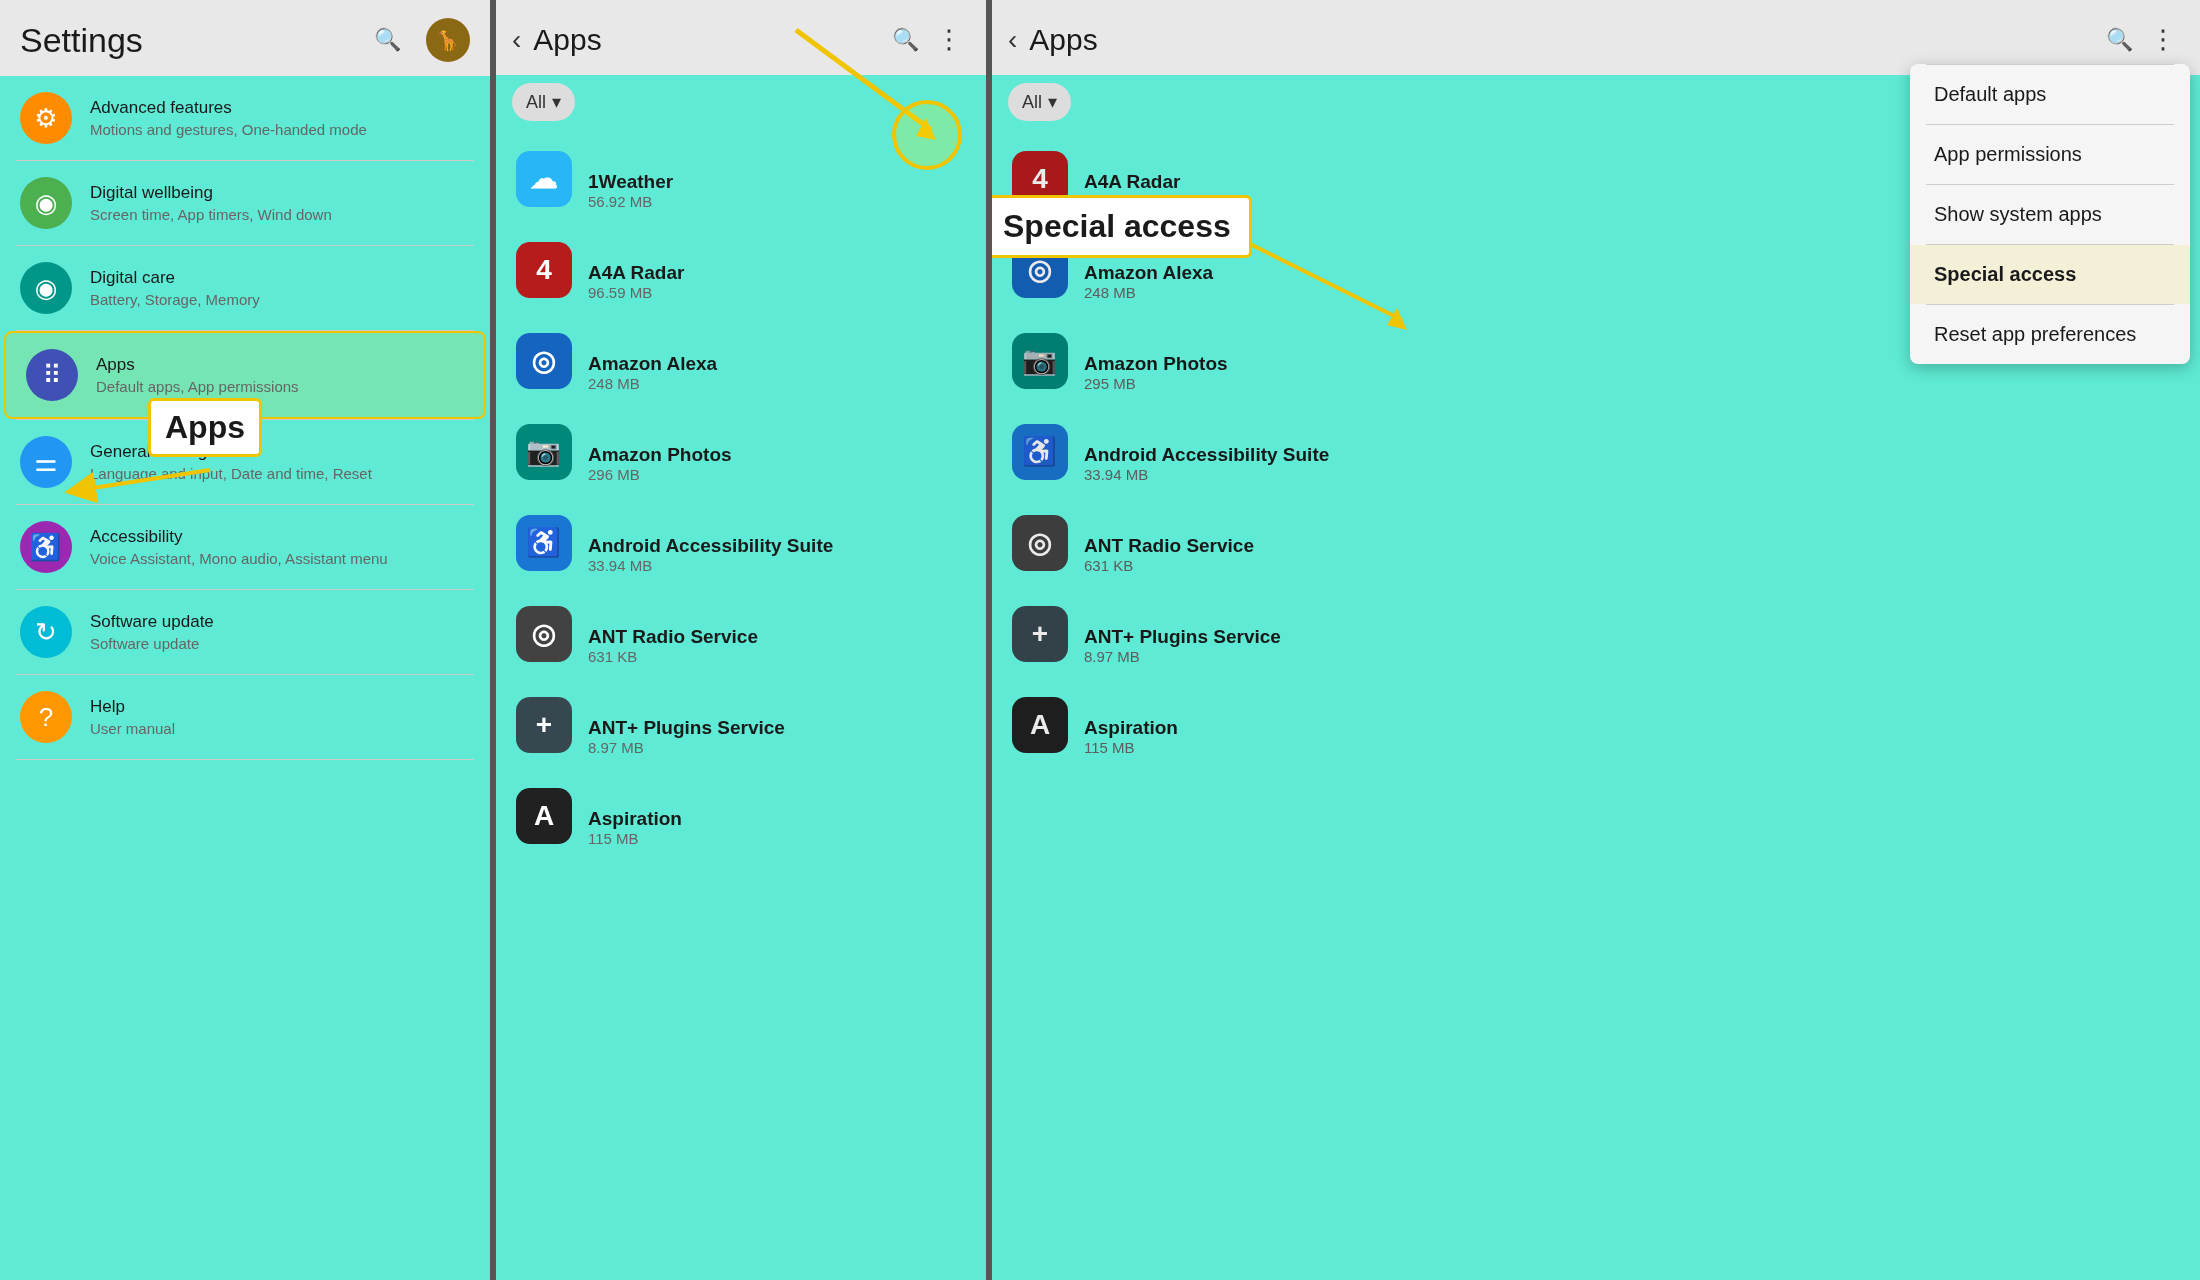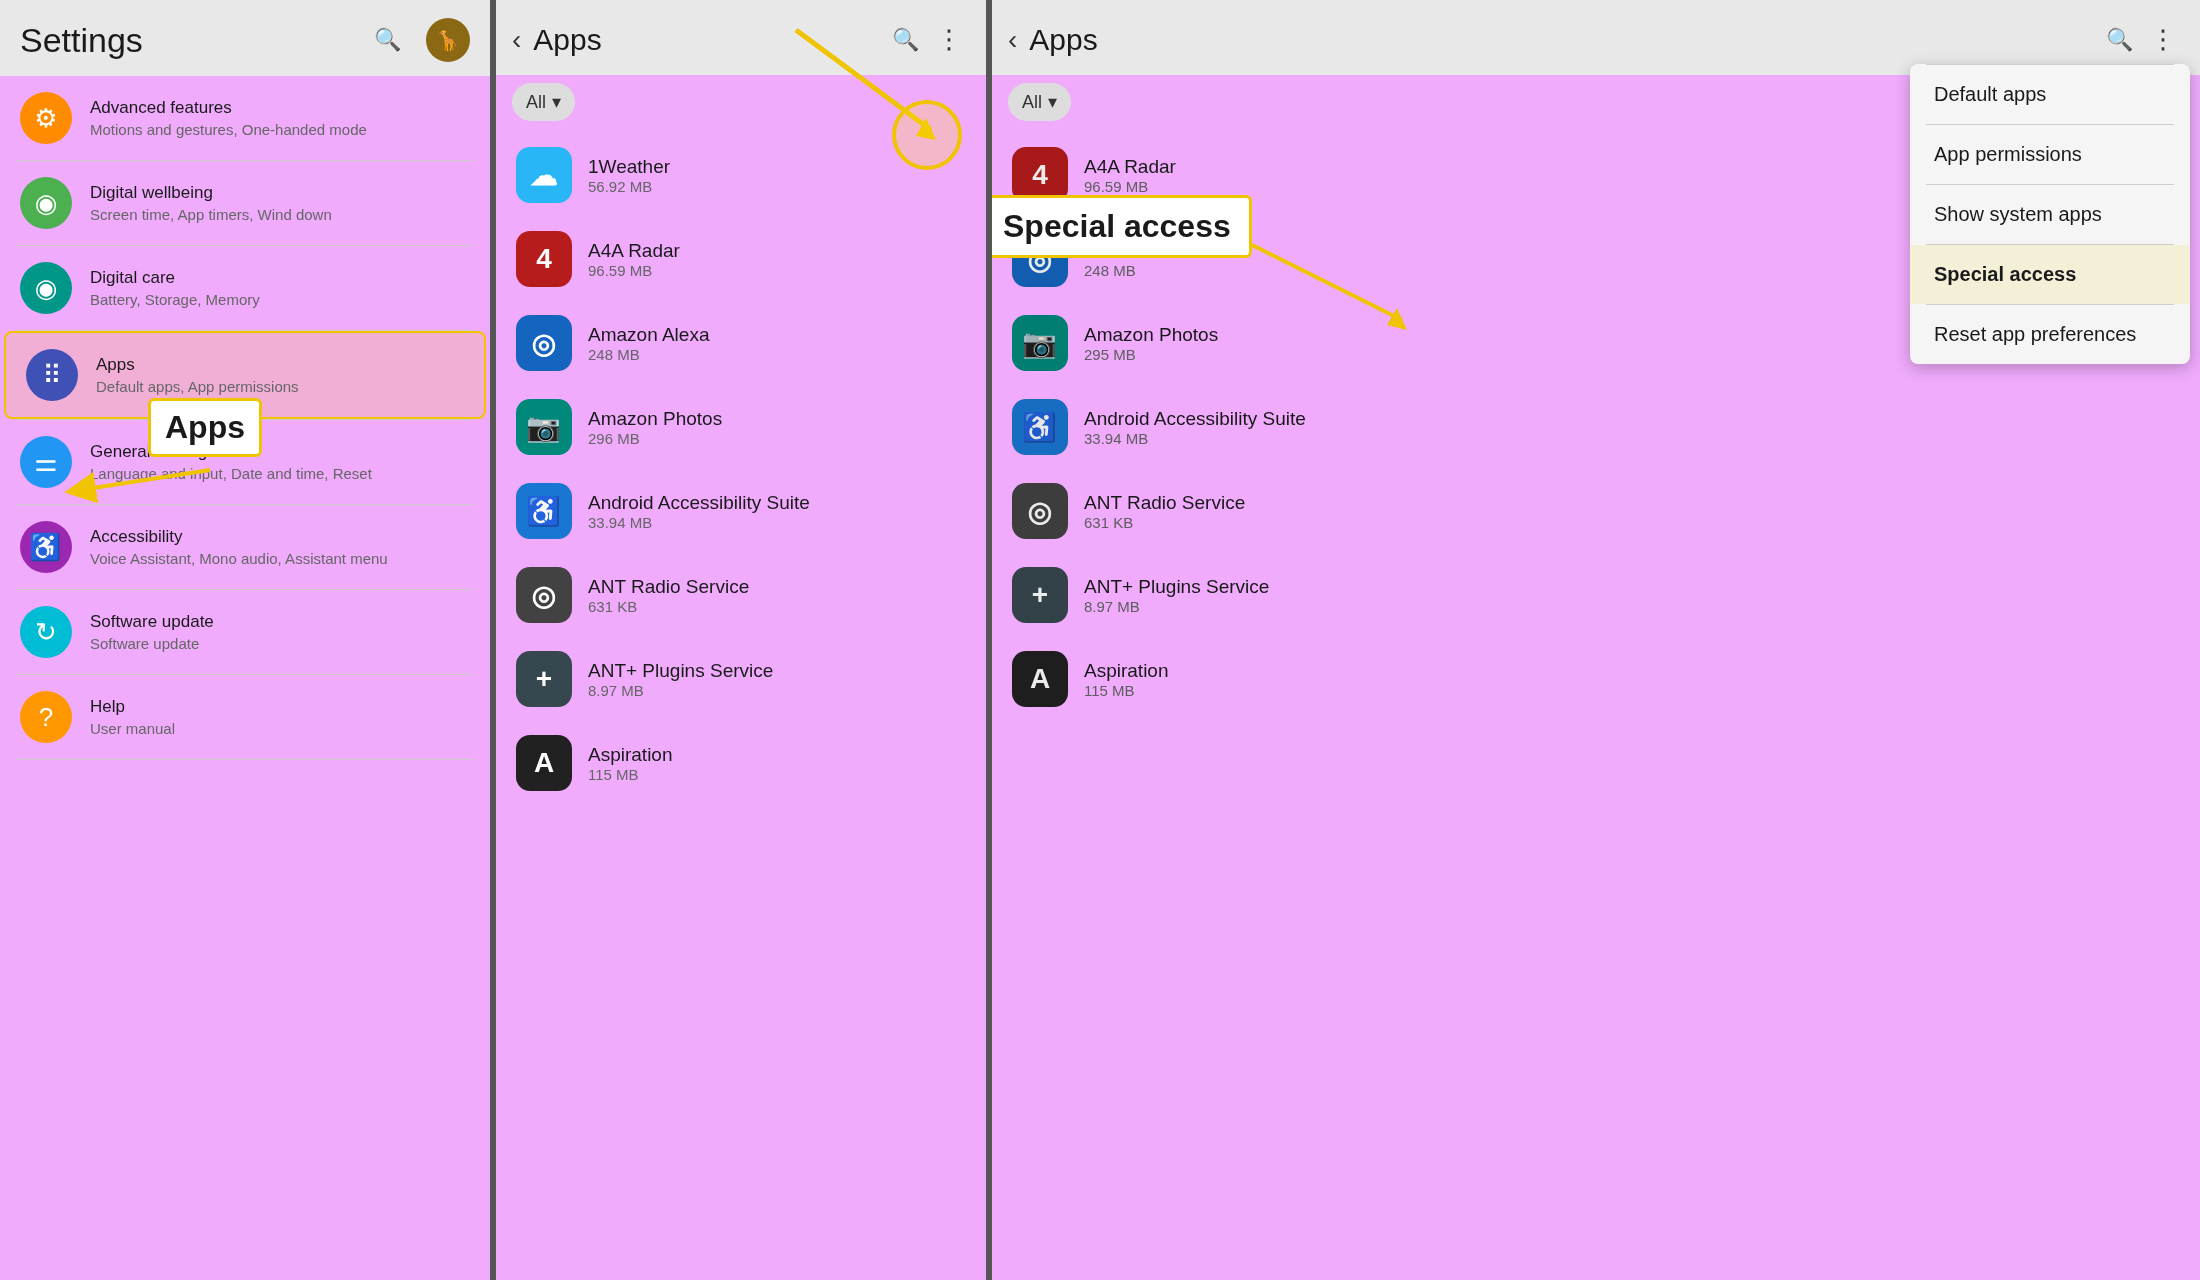--- a/index.html
+++ b/index.html
@@ -8,21 +8,21 @@
       height: 1280px;
       background: #d0d0d0;
       font-family: 'Segoe UI', sans-serif;
       display: flex;
       overflow: hidden;
     }
 
     
     .panel {
       height: 1280px;
-      background: #f0abfc;
+      background: #5eead4;
       display: flex;
       flex-direction: column;
       overflow: hidden;
       position: relative;
     }
     .panel-divider {
       width: 6px;
       background: #555;
       height: 1280px;
       flex-shrink: 0;
@@ -191,22 +191,23 @@
       font-size: 28px;
       flex-shrink: 0;
       margin-right: 16px;
       color: white;
       font-weight: bold;
     }
 
     .app-info {}
     .app-name {
       font-size: 19px;
-      font-weight: 400;
-      color: #1a1a1a;
+      font-weight: 700;
+      color: #1a1a1a;
+      margin-top: 24px;
     }
     .app-size {
       font-size: 15px;
       color: #666;
     }
 
     
     .three-dots {
       font-size: 26px;
       color: #333;

